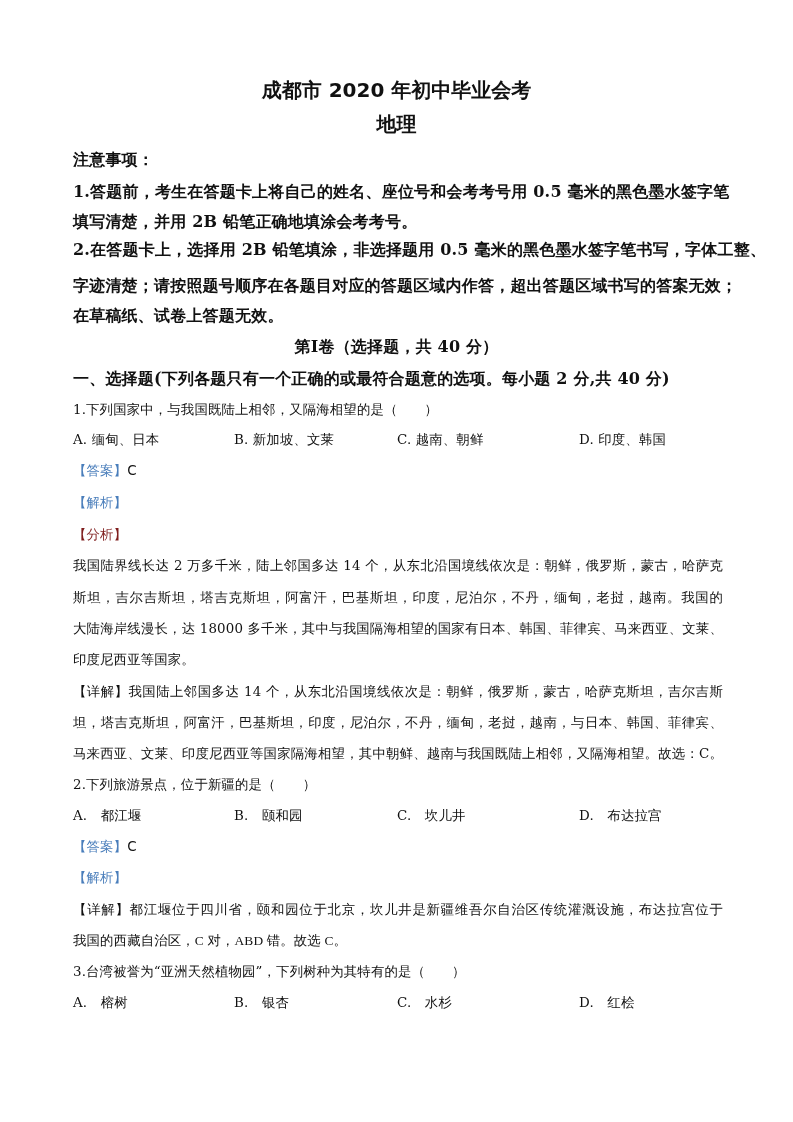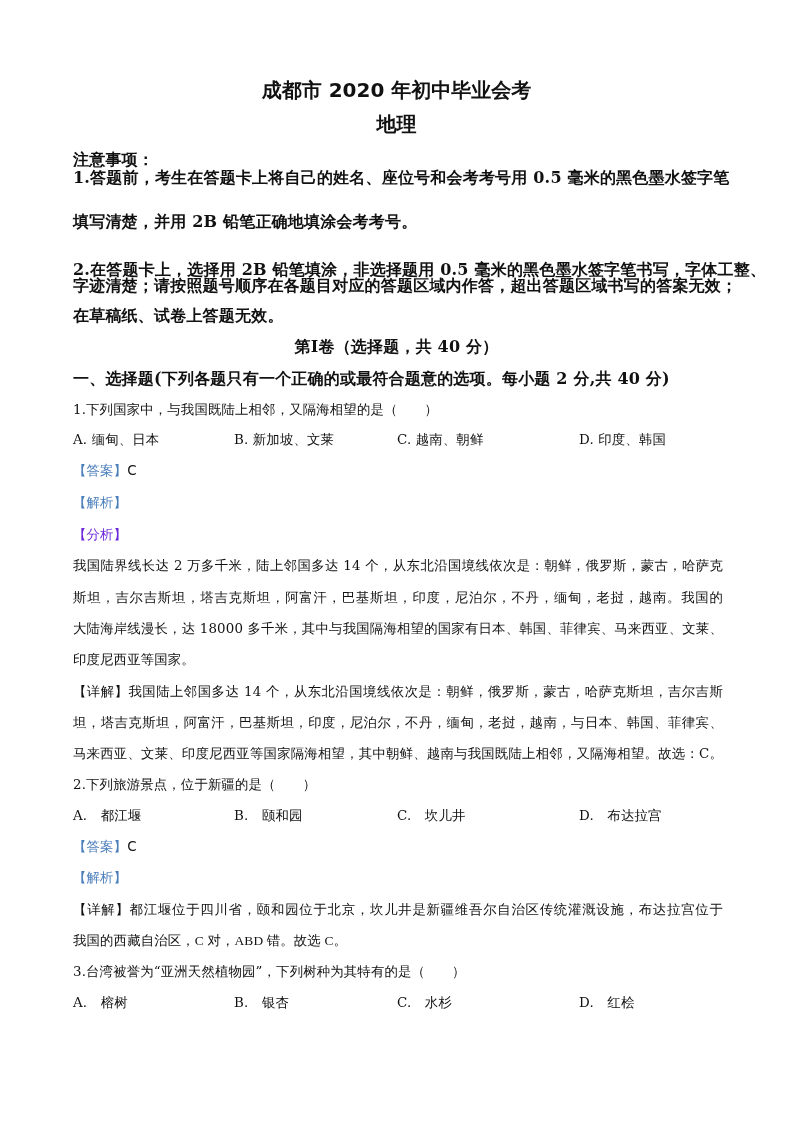--- a/index.html
+++ b/index.html
@@ -41,41 +41,41 @@
       line-height: 28px;
     }
     .bold {
       font-family: "DejaVu Serif", "Liberation Serif", serif;
       font-weight: bold;
       font-size: 16px;
       letter-spacing: 0.2px;
     }
     .center { left: 0; width: 793px; text-align: center; }
     .tag { color: #4a7ebb; }
-    .tag-dark { color: #6d28d9; margin-top: 44px; }
+    .tag-dark { color: #7f1d1d; margin-top: 44px; }
     .opt { position: absolute; top: 0; }
     .opt-a { left: 0; }
     .opt-b { left: 161px; }
     .opt-c { left: 324px; }
     .opt-d { left: 486px; margin-left: 20px; }
     .ans-letter { font-family: "DejaVu Sans", "Liberation Sans", sans-serif; color: #111111; }
     .just { width: 650px; text-align: justify; text-align-last: justify; }
   </style>
 </head>
 <body>
 
 <div class="page">
 
   <div class="title" style="top:76px;">成都市 2020 年初中毕业会考</div>
   <div class="title" style="top:110px;">地理</div>
 
   <div class="line bold" style="top:150px;">注意事项：</div>
-  <div class="line bold" style="top:168px;">1.答题前，考生在答题卡上将自己的姓名、座位号和会考考号用 0.5 毫米的黑色墨水签字笔</div>
+  <div class="line bold" style="top:182px;">1.答题前，考生在答题卡上将自己的姓名、座位号和会考考号用 0.5 毫米的黑色墨水签字笔</div>
   <div class="line bold" style="top:212px;">填写清楚，并用 2B 铅笔正确地填涂会考考号。</div>
-  <div class="line bold" style="top:260px;">2.在答题卡上，选择用 2B 铅笔填涂，非选择题用 0.5 毫米的黑色墨水签字笔书写，字体工整、</div>
+  <div class="line bold" style="top:240px;">2.在答题卡上，选择用 2B 铅笔填涂，非选择题用 0.5 毫米的黑色墨水签字笔书写，字体工整、</div>
   <div class="line bold" style="top:276px;">字迹清楚；请按照题号顺序在各题目对应的答题区域内作答，超出答题区域书写的答案无效；</div>
   <div class="line bold" style="top:306px;">在草稿纸、试卷上答题无效。</div>
 
   <div class="line bold center" style="top:337px;">第Ⅰ卷（选择题，共 40 分）</div>
   <div class="line bold" style="top:369px;">一、选择题(下列各题只有一个正确的或最符合题意的选项。每小题 2 分,共 40 分)</div>
 
   <div class="line" style="top:400px;">1.下列国家中，与我国既陆上相邻，又隔海相望的是（　　）</div>
   <div class="line" style="top:430px;">
     <span class="opt opt-a">A. 缅甸、日本</span>
     <span class="opt opt-b">B. 新加坡、文莱</span>

